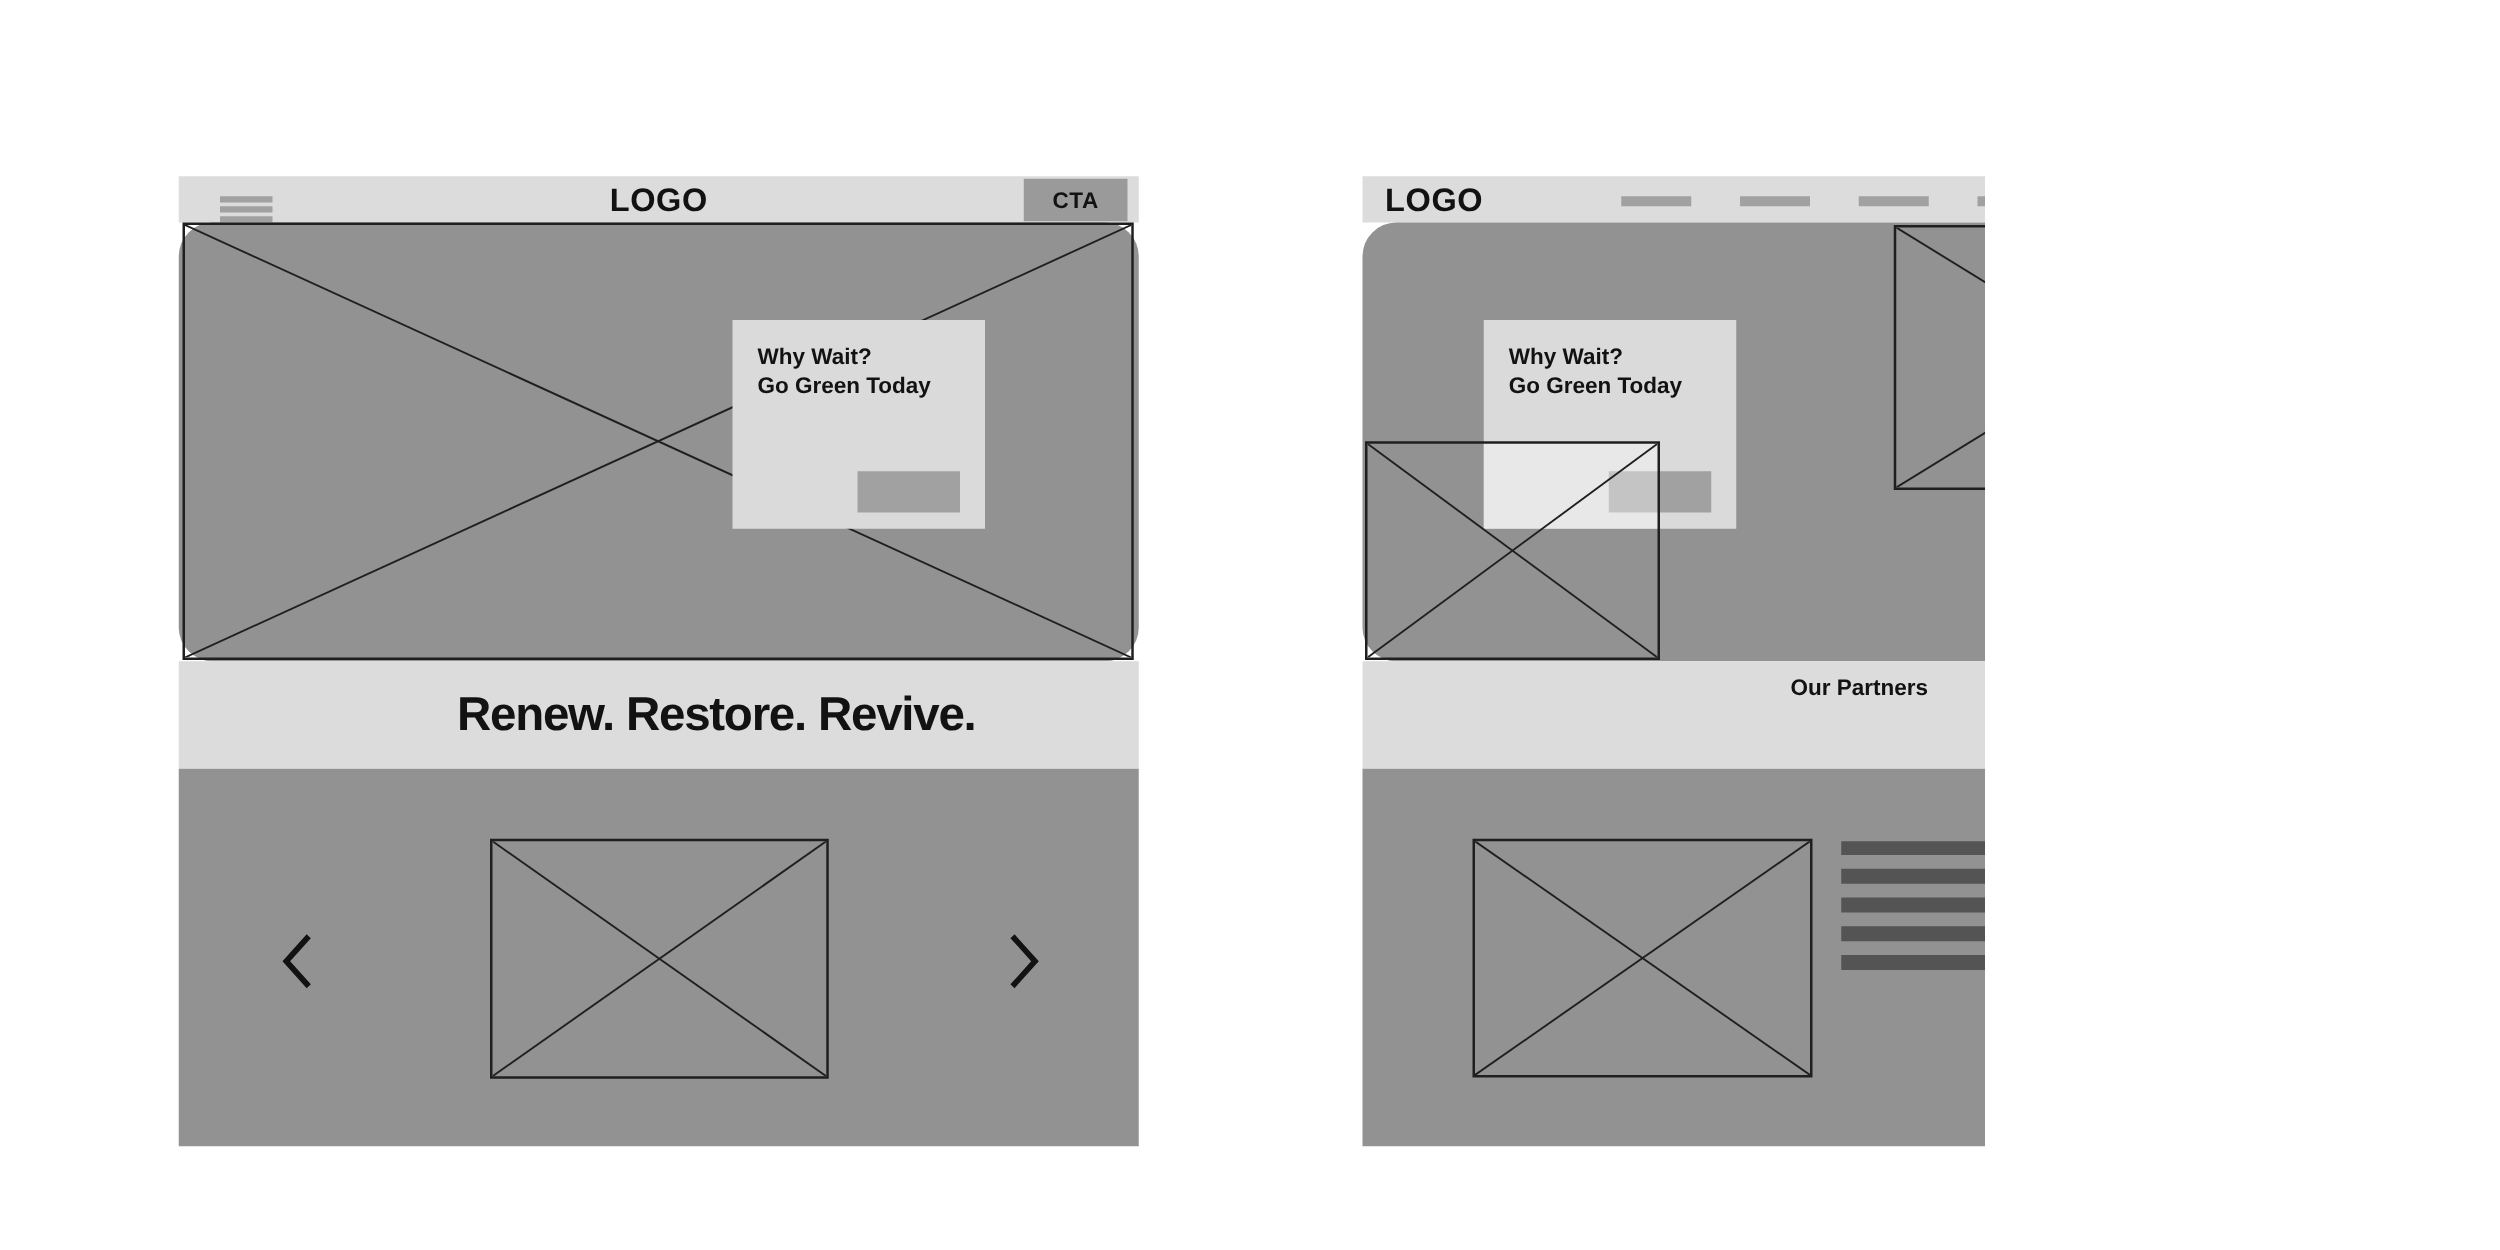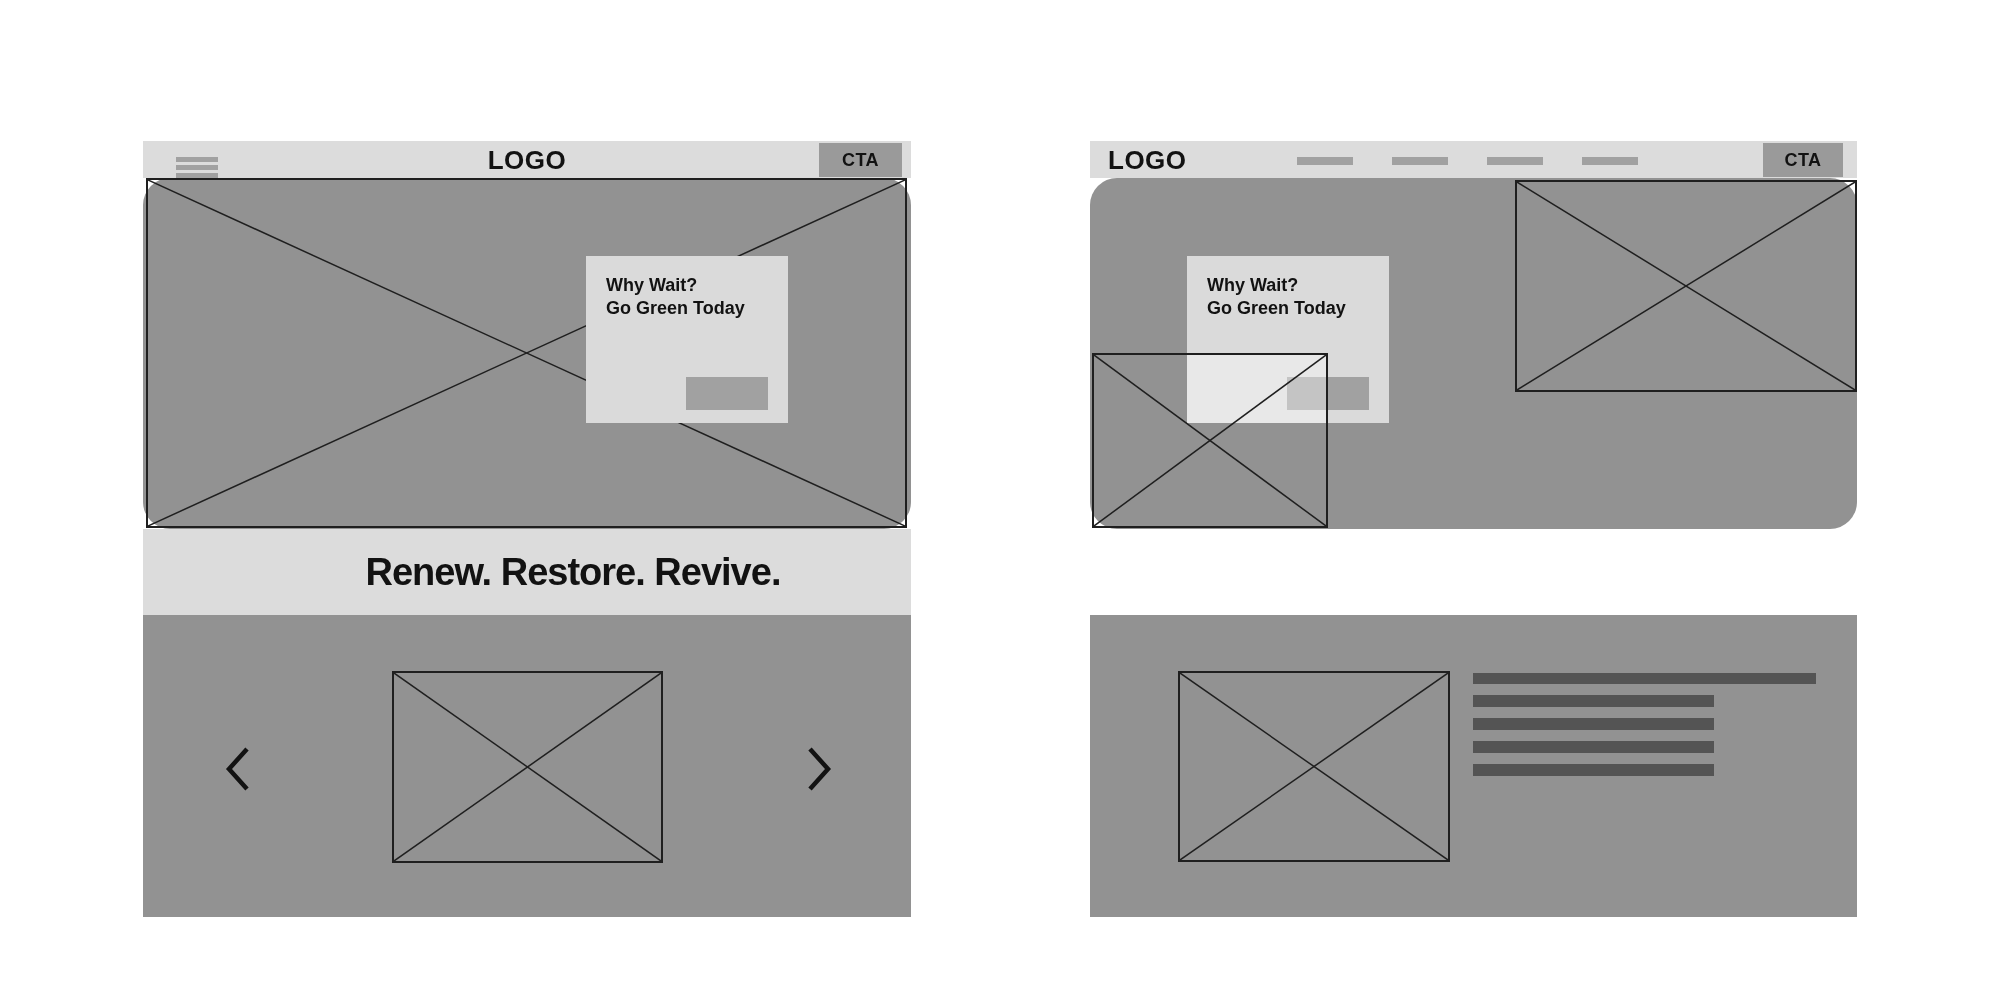--- a/index.html
+++ b/index.html
@@ -3,21 +3,21 @@
 <meta charset="utf-8">
 <style>
   :root{
     --page-bg:#ffffff; --light-gray:#dcdcdc; --card-gray:#dadada; --medium-gray:#929292;
     --control-gray:#a1a1a1; --cta-gray:#9a9a9a; --dark-bar-gray:#545454;
     --line-black:#1f1f1f; --text-black:#121212;
   }
   *{margin:0;padding:0;box-sizing:border-box;}
   html,body{background:var(--page-bg);}
   body{font-family:"Liberation Sans",sans-serif;color:var(--text-black);}
-  #canvas{position:relative;width:2000px;height:1000px;background:var(--page-bg);overflow:hidden;}
+  #canvas{position:relative;width:1588px;height:1000px;background:var(--page-bg);overflow:hidden;}
 
   .wireframe{position:absolute;top:141px;width:768px;height:776px;}
   #wf-left{left:143px;}
   #wf-right{left:1090px;width:767px;}
 
   
   .header{position:absolute;left:0;top:0;width:100%;height:37px;background:var(--light-gray);}
   .logo{position:absolute;top:0;height:37px;line-height:38px;font-size:26px;font-weight:800;letter-spacing:.5px;}
   #wf-left .logo{left:0;width:100%;text-align:center;}
   #wf-right .logo{left:18px;}
@@ -150,20 +150,23 @@
       </div>
       <div id="overlap-highlight"></div>
       <div class="ph" id="overlap-ph">
         <svg viewBox="0 0 100 100" preserveAspectRatio="none">
           <line x1="0" y1="0" x2="100" y2="100" vector-effect="non-scaling-stroke"></line>
           <line x1="100" y1="0" x2="0" y2="100" vector-effect="non-scaling-stroke"></line>
         </svg>
       </div>
     </div>
 
+    <div class="banner">
+      <div class="partners-title">Our Partners</div>
+    </div>
 
     <div class="bottom">
       <div class="ph" id="content-ph">
         <svg viewBox="0 0 100 100" preserveAspectRatio="none">
           <line x1="0" y1="0" x2="100" y2="100" vector-effect="non-scaling-stroke"></line>
           <line x1="100" y1="0" x2="0" y2="100" vector-effect="non-scaling-stroke"></line>
         </svg>
       </div>
       <div class="text-bars">
           <div class="text-bar" style="width: 343px; height: 11px;"></div>

